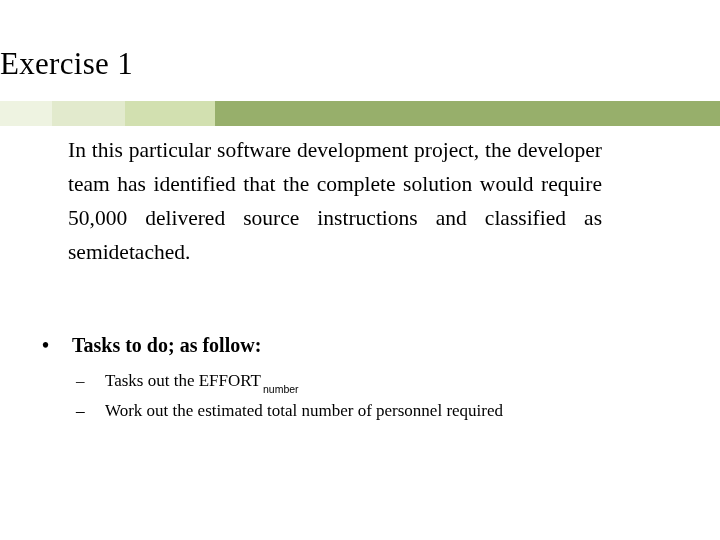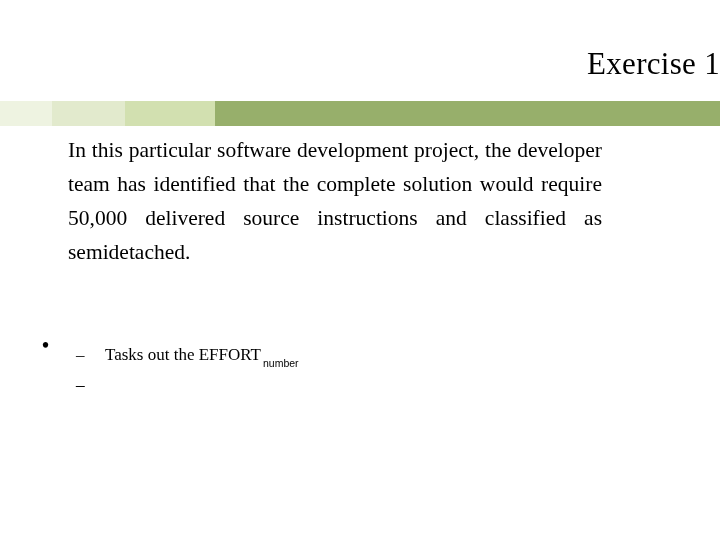--- a/index.html
+++ b/index.html
@@ -17,21 +17,21 @@
     background: #ffffff;
     overflow: hidden;
   }
 
   
   .slide-title {
     position: absolute;
     left: 0;
     top: 44px;
     width: 720px;
-    text-align: right;
+    text-align: left;
     font-family: "Liberation Serif", serif;
     font-size: 31px;
     line-height: 40px;
     color: #000000;
     letter-spacing: 0.3px;
   }
 
   
   .title-bar {
     position: absolute;
@@ -144,32 +144,34 @@
 
   <div class="body-area">
 
     <p class="para">In this particular software development project, the developer team has identified that the complete solution would require 50,000 delivered source instructions and classified as semidetached.</p>
 
     <div class="spacer-before-bullets"></div>
 
     <ul class="bullet-list">
       <li class="bullet-l1">
         <span class="marker">•</span>
+        <span>Tasks to do; as follow:</span>
       </li>
     </ul>
 
     <div class="spacer-before-sublist"></div>
 
     <ul class="sublist">
       <li class="bullet-l2">
         <span class="marker">–</span>
         <span>Tasks out the EFFORT</span><span class="sub-text">number</span>
       </li>
       <li class="bullet-l2">
         <span class="marker">–</span>
       </li>
       <li class="bullet-l2">
         <span class="marker">–</span>
+        <span>Work out the estimated total number of personnel required</span>
       </li>
     </ul>
 
   </div>
 </div>
 
 </body></html>

